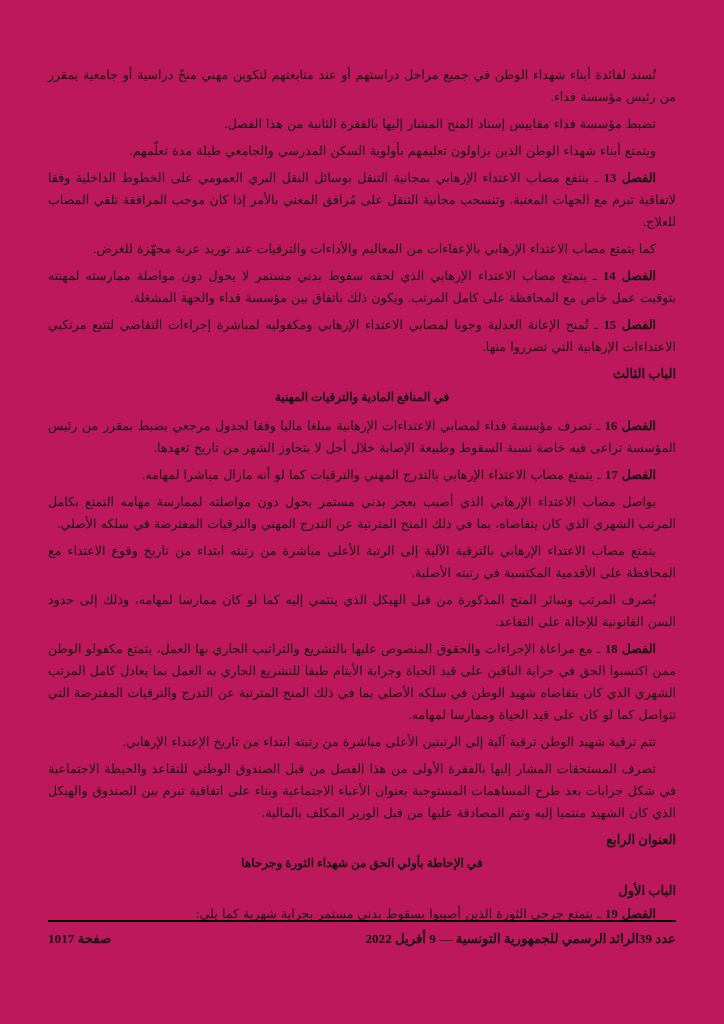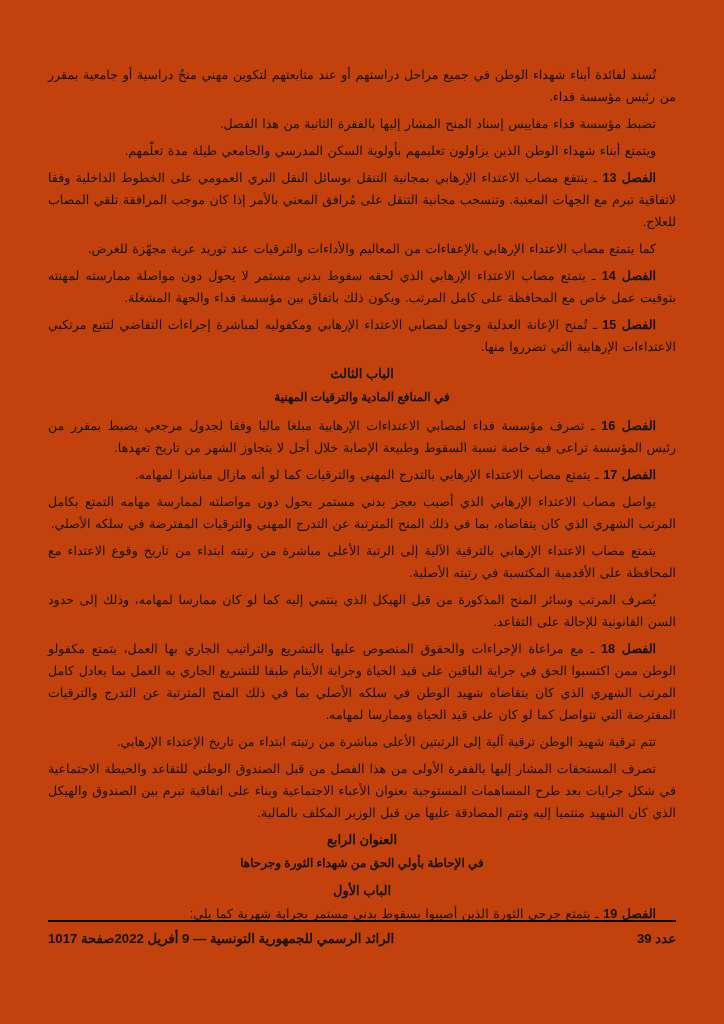--- a/index.html
+++ b/index.html
@@ -9,44 +9,44 @@
     height: 1024px;
     background: #ffffff;
     overflow: hidden;
   }
   .page {
     position: relative;
     width: 724px;
     height: 1024px;
     box-sizing: border-box;
     direction: rtl;
-    font-family: Liberation Sans, sans-serif;
+    font-family: Liberation Serif, serif;
     color: #151515;
-    background: #c2410c;
+    background: #be185d;
   }
   .content {
     position: absolute;
     top: 64px;
     right: 48px;
     left: 48px;
   }
   .para {
     font-size: 12.6px;
     line-height: 22px;
     text-align: justify;
     text-justify: inter-word;
     margin: 0 0 5px 0;
     text-indent: 20px;
     word-spacing: 1px;
   }
   .article-label {
     font-weight: bold;
   }
   .heading-sm {
-    text-align: center;
+    text-align: right;
     font-weight: bold;
     font-size: 13px;
     margin: 6px 0 2px 0;
     line-height: 20px;
   }
   .heading-lg {
     text-align: center;
     font-weight: bold;
     font-size: 12px;
     margin: 2px 0 7px 0;
@@ -60,21 +60,21 @@
     border-top: 2px solid #000000;
     padding-top: 9px;
     display: flex;
     justify-content: space-between;
     align-items: baseline;
     font-weight: bold;
     font-size: 13.2px;
   }
   .footer .center-title {
     flex: 1;
-    text-align: left;
+    text-align: right;
   }
   .footer .edge {
     white-space: nowrap;
   }
 </style>
 </head>
 <body>
 
 <div class="page">
   <div class="content">

